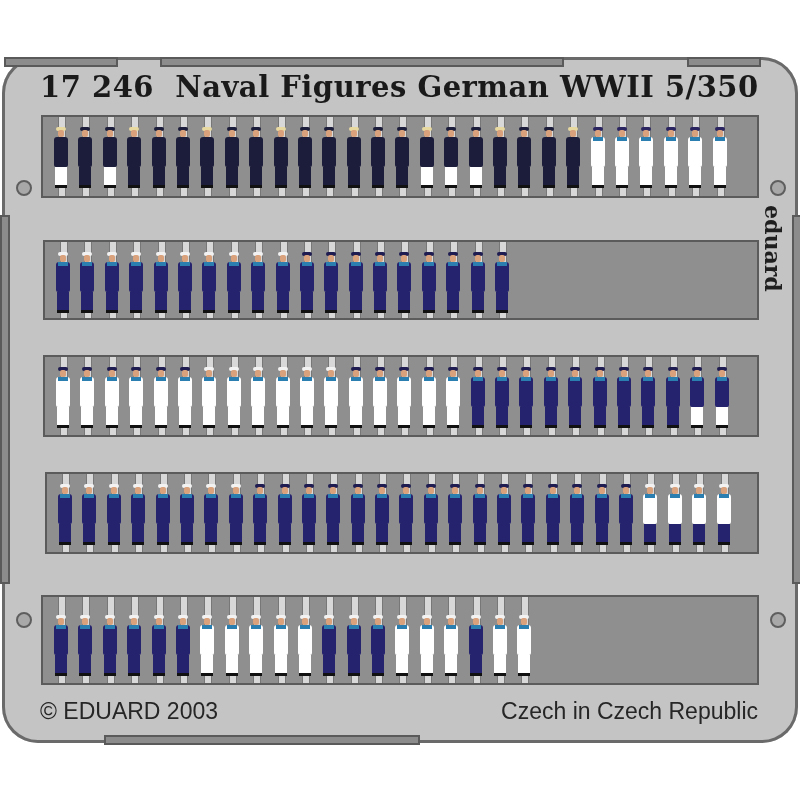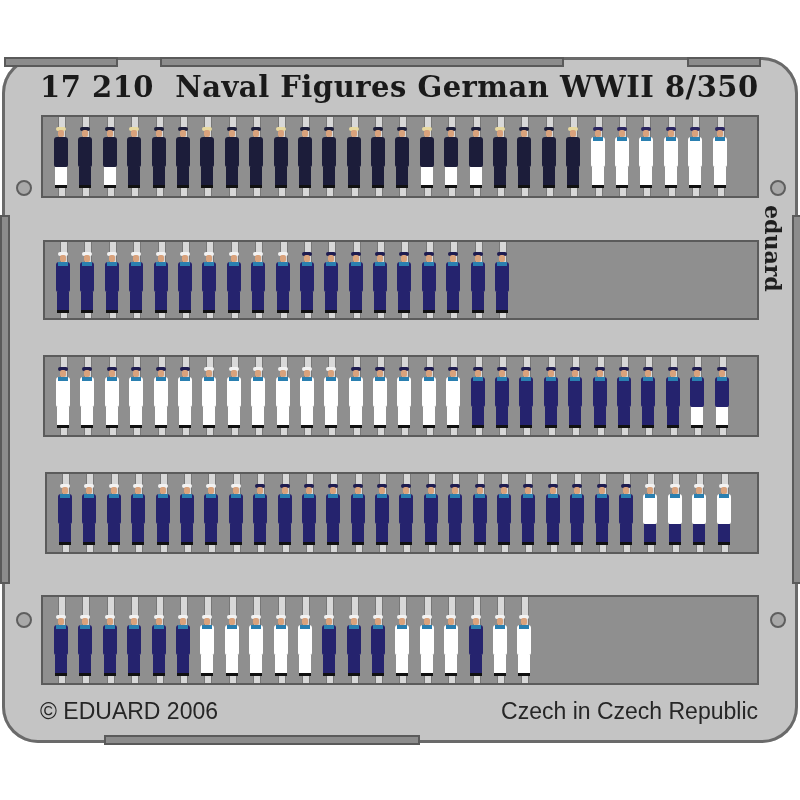--- a/index.html
+++ b/index.html
@@ -46,21 +46,21 @@
 <div class="frame-bar" style="left:0px;top:215px;width:6px;height:365px;"></div>
 <div class="frame-bar" style="left:792px;top:215px;width:6px;height:365px;"></div>
 <div class="frame-bar" style="left:104px;top:735px;width:312px;height:6px;"></div>
 
 <div class="hole" style="left:16px;top:180px;"></div>
 <div class="hole" style="left:770px;top:180px;"></div>
 <div class="hole" style="left:16px;top:612px;"></div>
 <div class="hole" style="left:770px;top:612px;"></div>
 
 <div class="title">
-  <span>17 210</span>&nbsp;&nbsp;<span>Naval Figures German WWII 8/350</span>
+  <span>17 246</span>&nbsp;&nbsp;<span>Naval Figures German WWII 5/350</span>
 </div>
 
 <div class="brand">eduard</div>
 
 <div class="row" id="row0" style="left:41px;top:115px;width:718px;height:83px;">
     <div class="fig">
       <div class="bar" style="top: 0px; height: 100%;"></div>
       <div class="cap" style="top: 10px; background: rgb(232, 217, 160);"></div>
       <div class="head" style="top: 13px;"></div>
       <div class="torso" style="top: 20px; height: 30px; background: rgb(28, 29, 58);"></div>
@@ -1147,14 +1147,14 @@
       <div class="bar" style="top: 0px; height: 100%;"></div>
       <div class="cap" style="top: 18px; background: rgb(242, 242, 242);"></div>
       <div class="head" style="top: 21px;"></div>
       <div class="torso" style="top: 28px; height: 30px; background: rgb(255, 255, 255);"></div>
       <div class="collar" style="top: 28px;"></div>
       <div class="legs" style="top: 58px; height: 18px; background: rgb(255, 255, 255);"></div>
       <div class="feet" style="top: 76px;"></div>
     </div>
   </div>
 
-<div class="footer-left">© EDUARD 2006</div>
+<div class="footer-left">© EDUARD 2003</div>
 <div class="footer-right">Czech in Czech Republic</div>
 
 </body></html>

